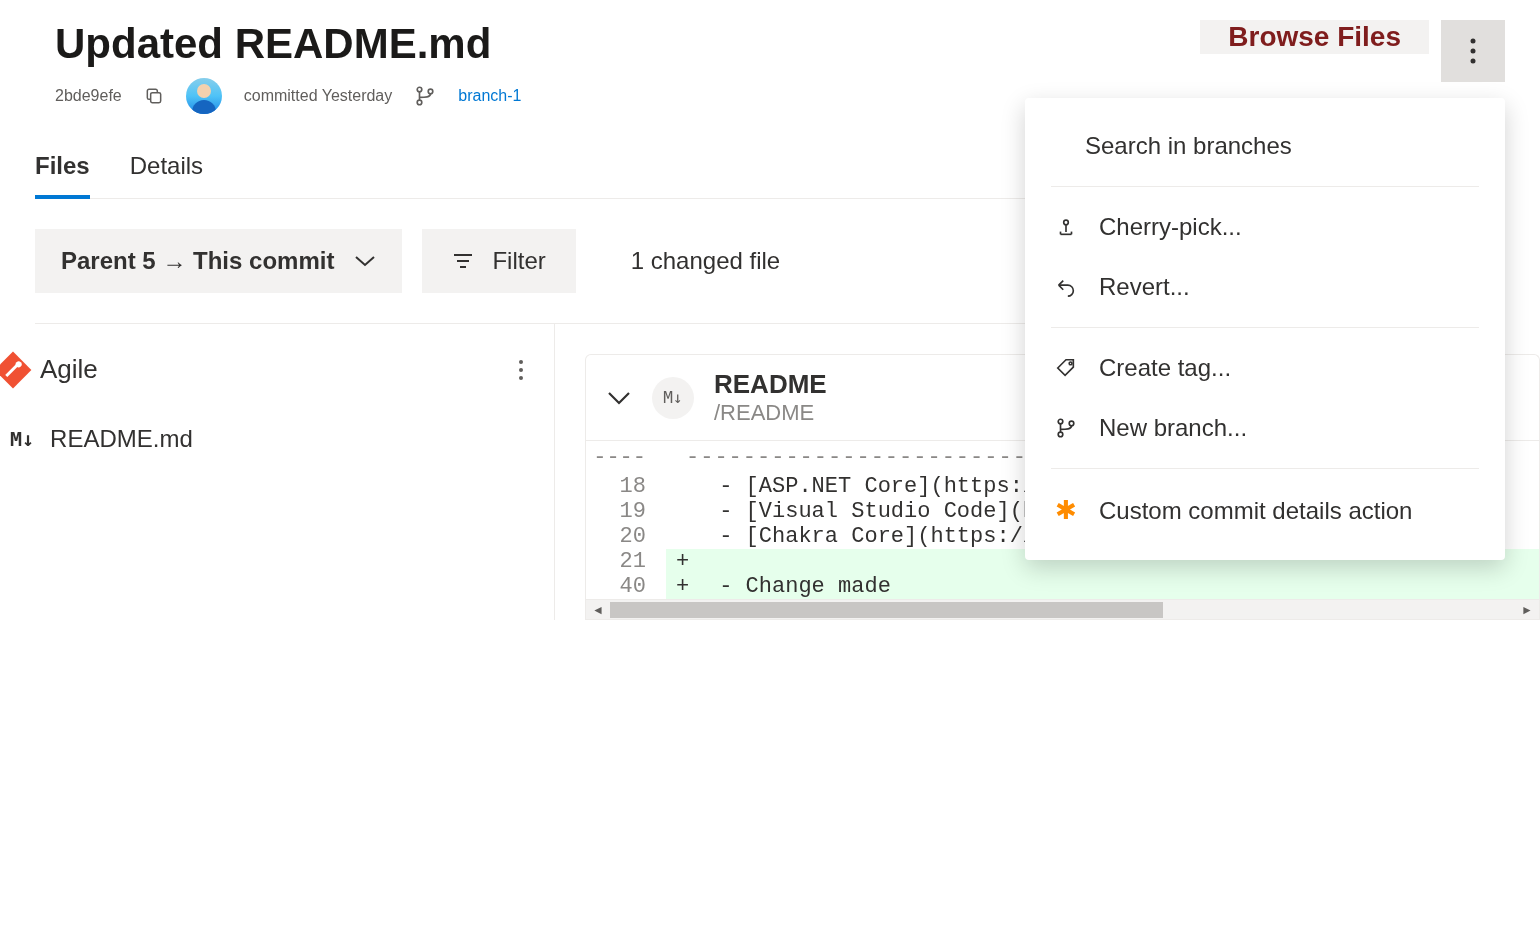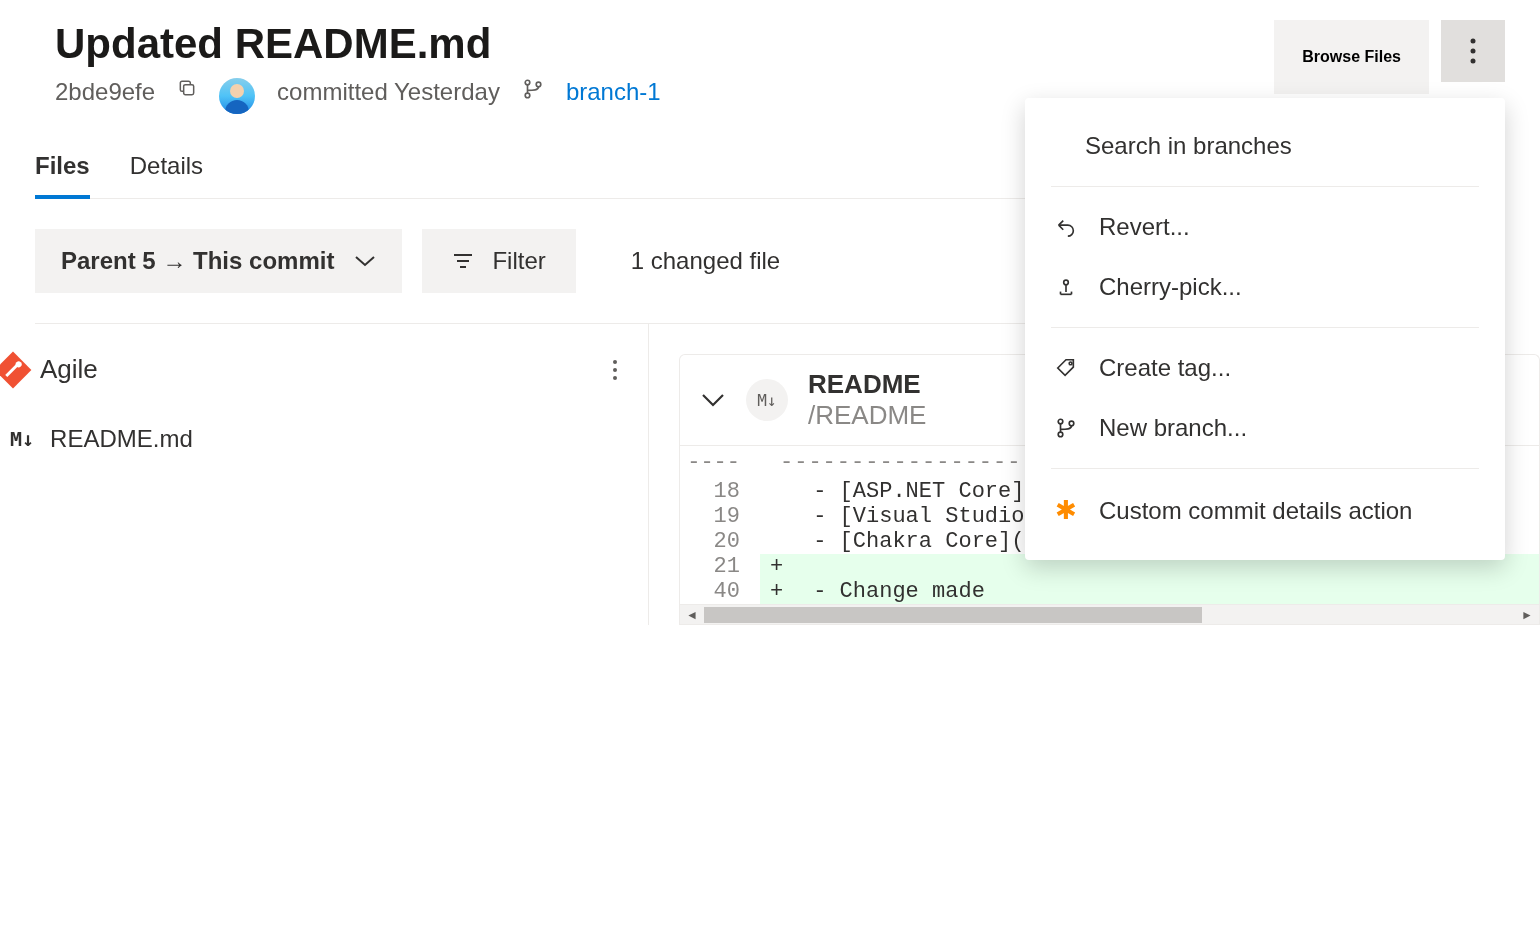--- a/index.html
+++ b/index.html
@@ -18,22 +18,23 @@
     margin-left: 20px;
   }
   .title {
     font-size: 42px;
     font-weight: 600;
     margin: 0 0 10px 0;
     color: #1b1a19;
   }
   .meta-row {
     display: flex;
+    align-items: center;
     gap: 22px;
-    font-size: 24px;
+    font-size: 16px;
     color: #605e5c;
     margin-bottom: 28px;
   }
   .commit-hash { color: #605e5c; }
   .copy-icon { width: 20px; height: 20px; color: #605e5c; cursor: pointer; }
   .avatar {
     width: 36px; height: 36px; border-radius: 50%;
     background: linear-gradient(180deg, #87ceeb 0%, #4fc3f7 50%, #1e88e5 100%);
     display: flex; align-items: center; justify-content: center;
     position: relative; overflow: hidden;
@@ -53,24 +54,24 @@
     background: #1565c0;
     border-radius: 12px 12px 0 0;
     bottom: 0;
   }
   .branch-link { color: #0078d4; text-decoration: none; }
   .branch-icon { width: 22px; height: 22px; color: #605e5c; }
   .header-actions { display: flex; gap: 12px; align-items: flex-start; position: relative; }
   .btn {
     background: #f3f2f1;
     border: none;
-    padding: 28px 28px;
-    font-size: 16px;
+    padding: 1px 28px;
+    font-size: 28px;
     font-weight: 600;
-    color: #000000;
+    color: #7f1d1d;
     cursor: pointer;
   }
   .btn-icon {
     background: #e1dfdd;
     border: none;
     width: 64px; height: 62px;
     display: flex; align-items: center; justify-content: center;
     cursor: pointer;
   }
   .tabs {
@@ -121,21 +122,21 @@
     font-weight: 400;
     color: #323130;
     display: flex;
     align-items: center;
     gap: 18px;
     cursor: pointer;
   }
   .summary-text { font-size: 24px; color: #323130; margin-left: 35px; }
   .content-row { display: flex; }
   .sidebar {
-    width: 649px;
+    width: 555px;
     border-right: 1px solid #edebe9;
     padding: 30px 0 0 0;
   }
   .repo-header {
     display: flex;
     align-items: center;
     justify-content: space-between;
     padding: 0 30px 0 0;
     margin-bottom: 28px;
   }
@@ -187,21 +188,21 @@
   .chevron-down { cursor: pointer; }
   .md-circle {
     width: 42px; height: 42px;
     border-radius: 50%;
     background: #f3f2f1;
     display: flex; align-items: center; justify-content: center;
     font-family: monospace; font-size: 16px; color: #605e5c;
   }
   .file-title-wrap { display: flex; flex-direction: column; }
   .file-title { font-size: 26px; font-weight: 600; }
-  .file-path { font-size: 26px; color: #8a8886; }
+  .file-path { font-size: 22px; color: #8a8886; }
   .diff-panel {
     border: 1px solid #edebe9;
     border-top: 1px solid #edebe9;
     background: #fff;
     font-family: Consolas, "Courier New", monospace;
     font-size: 22px;
     overflow-x: auto;
   }
   .diff-sep {
     display: flex;
@@ -317,34 +318,34 @@
         </svg>
       </button>
 
       <div class="context-menu">
         <div class="menu-item no-icon">
           <span>Search in branches</span>
         </div>
         <div class="menu-divider"></div>
         <div class="menu-item">
           <svg class="menu-icon" viewBox="0 0 24 24" fill="none" stroke="#323130" stroke-width="1.8">
-            <path d="M4 10 L9 5 M4 10 L9 15"></path>
-            <path d="M4 10 h10 a6 6 0 0 1 0 12"></path>
-          </svg>
-          <span>Revert...</span>
-        </div>
-        <div class="menu-item">
-          <svg class="menu-icon" viewBox="0 0 24 24" fill="none" stroke="#323130" stroke-width="1.8">
             <circle cx="12" cy="7" r="2.5"></circle>
             <path d="M12 9.5v8"></path>
             <path d="M6 20h12"></path>
             <path d="M6 20v-3"></path>
             <path d="M18 20v-3"></path>
           </svg>
           <span>Cherry-pick...</span>
+        </div>
+        <div class="menu-item">
+          <svg class="menu-icon" viewBox="0 0 24 24" fill="none" stroke="#323130" stroke-width="1.8">
+            <path d="M4 10 L9 5 M4 10 L9 15"></path>
+            <path d="M4 10 h10 a6 6 0 0 1 0 12"></path>
+          </svg>
+          <span>Revert...</span>
         </div>
         <div class="menu-divider"></div>
         <div class="menu-item">
           <svg class="menu-icon" viewBox="0 0 24 24" fill="none" stroke="#323130" stroke-width="1.8">
             <path d="M3 12 L12 3 h8 v8 L11 20 z"></path>
             <circle cx="17" cy="7" r="1.5"></circle>
           </svg>
           <span>Create tag...</span>
         </div>
         <div class="menu-item">

